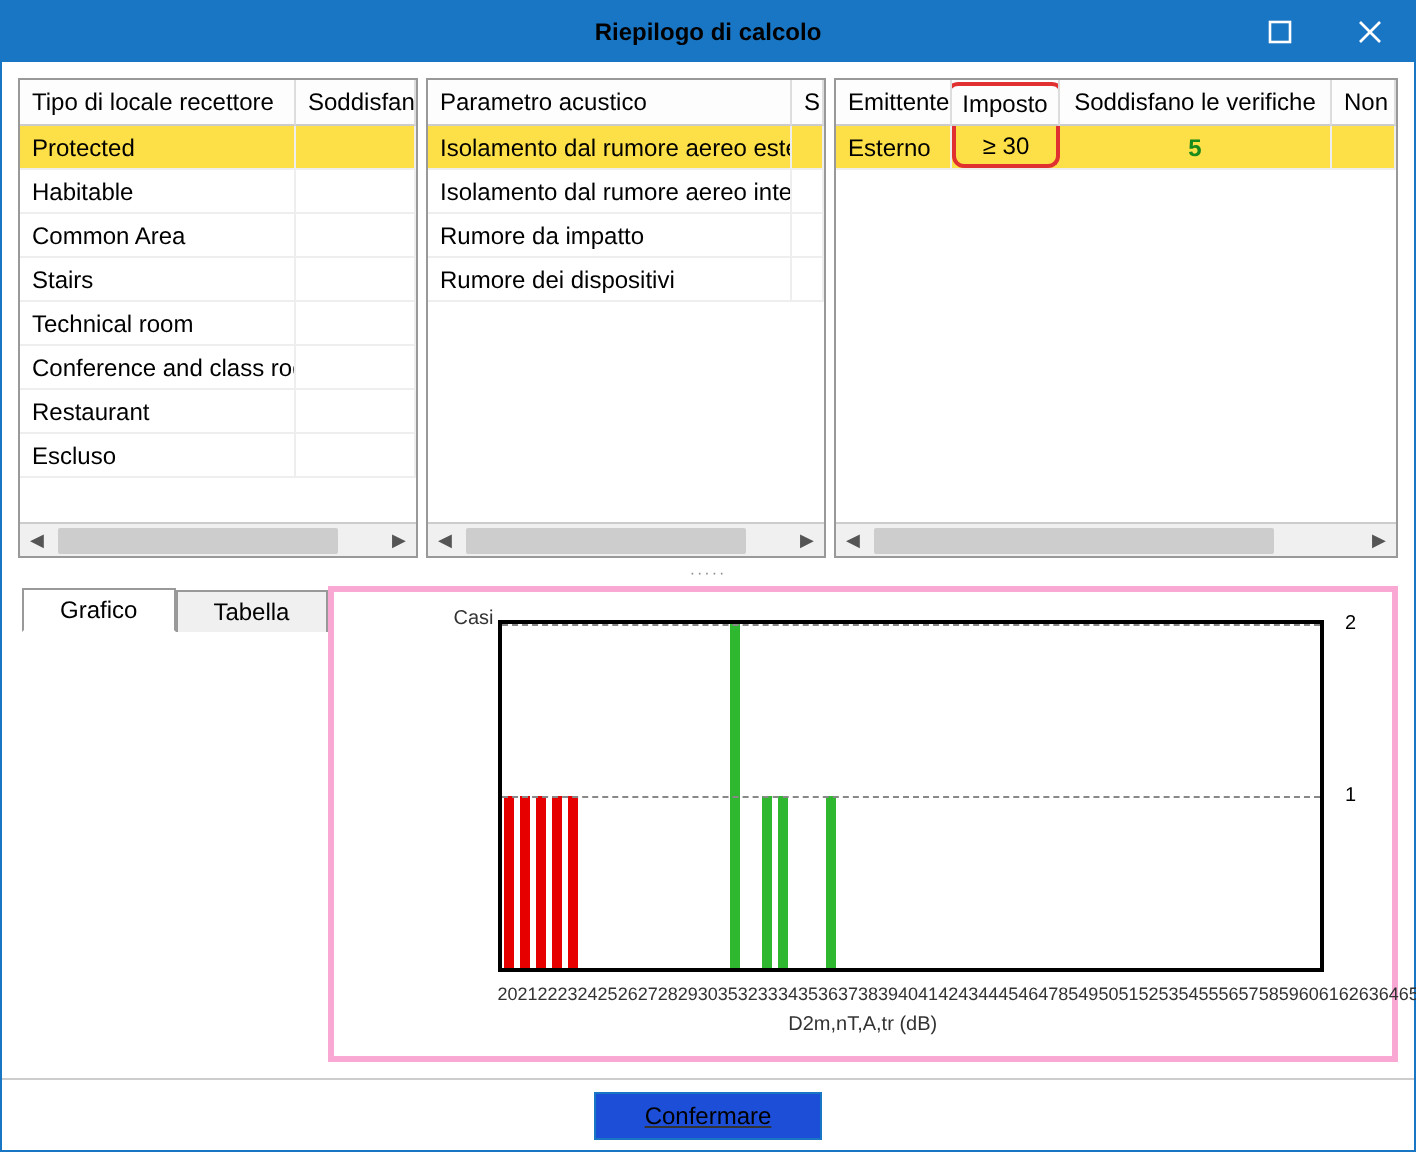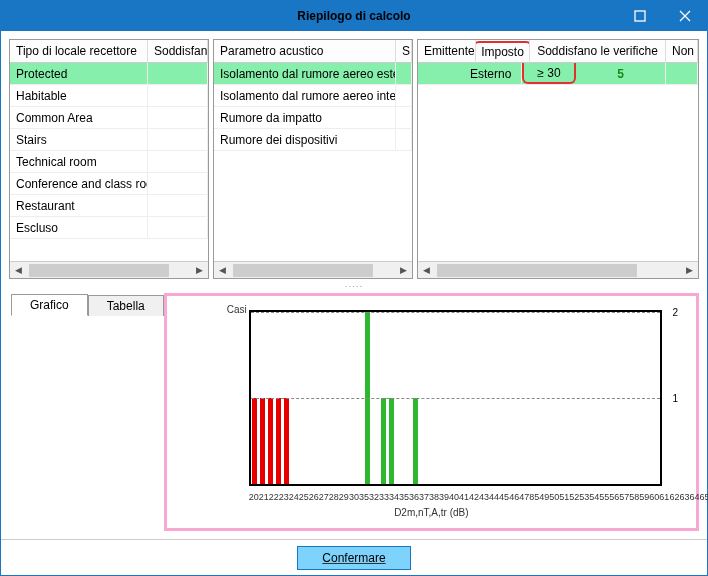--- a/index.html
+++ b/index.html
@@ -88,21 +88,21 @@
   .grid-body {
     flex: 1;
     overflow: hidden;
   }
   .grid-row {
     display: flex;
     border-bottom: 1px solid #eee;
     height: 22px;
     align-items: stretch;
   }
-  .grid-row.selected { background: #86efac; }
+  .grid-row.selected { background: #fde047; }
   .grid-cell {
     border-right: 1px solid #eee;
     padding: 3px 6px;
     overflow: hidden;
     white-space: nowrap;
     display: flex;
     align-items: center;
   }
   .highlight-header {
     border: 2px solid #e03030;
@@ -255,21 +255,21 @@
     height: 36px;
     display: flex;
     align-items: center;
     justify-content: center;
     border-top: 1px solid #ccc;
     flex-shrink: 0;
   }
   .confirm-btn {
     padding: 4px 24px;
     border: 1px solid #1976c4;
-    background: #7dd3fc;
+    background: #1d4ed8;
     font-size: 12px;
     cursor: default;
   }
   .confirm-btn span { text-decoration: underline; text-decoration-color: #333; }
 </style>
 </head>
 <body>
 
 <div class="window">
 
@@ -378,21 +378,21 @@
         <div class="grid-header-row" style="align-items:stretch">
           <div class="grid-header-cell" style="width:58px">Emittente</div>
           <div class="grid-header-cell" style="width:54px;text-align:center;padding:0;display:flex;align-items:center;justify-content:center;">
             <div class="highlight-header inner2">Imposto</div>
           </div>
           <div class="grid-header-cell" style="flex:1;text-align:center">Soddisfano le verifiche</div>
           <div class="grid-header-cell" style="width:32px">Non</div>
         </div>
         <div class="grid-body" id="pane3-body">
             <div class="grid-row selected">
-              <div class="grid-cell" style="width: 58px; margin-left: 46px;">Esterno</div>
+              <div class="grid-cell" style="width: 58px;">Esterno</div>
               <div class="grid-cell highlight-cell" style="width: 54px;">≥ 30</div>
               <div class="grid-cell green-bold" style="flex: 1 1 0%; justify-content: center;">5</div>
               <div class="grid-cell" style="width: 32px;"></div>
             </div>
           </div>
         <div class="hscroll">
           <div class="hscroll-btn">◀</div>
           <div class="hscroll-track">
               <div class="hscroll-thumb" style="width:200px"></div>
             </div>

